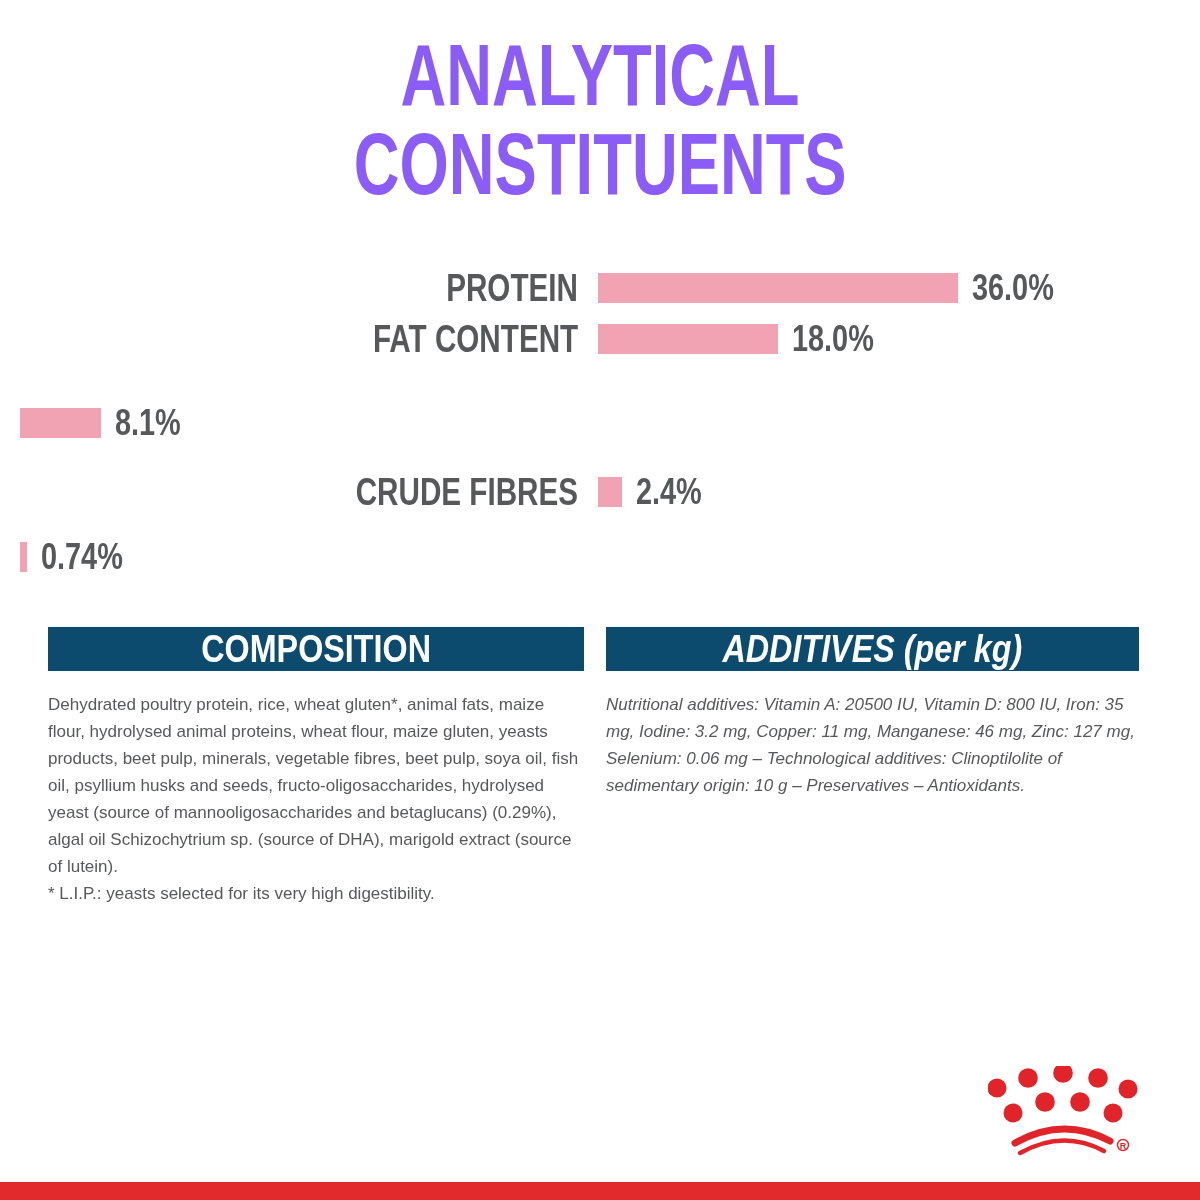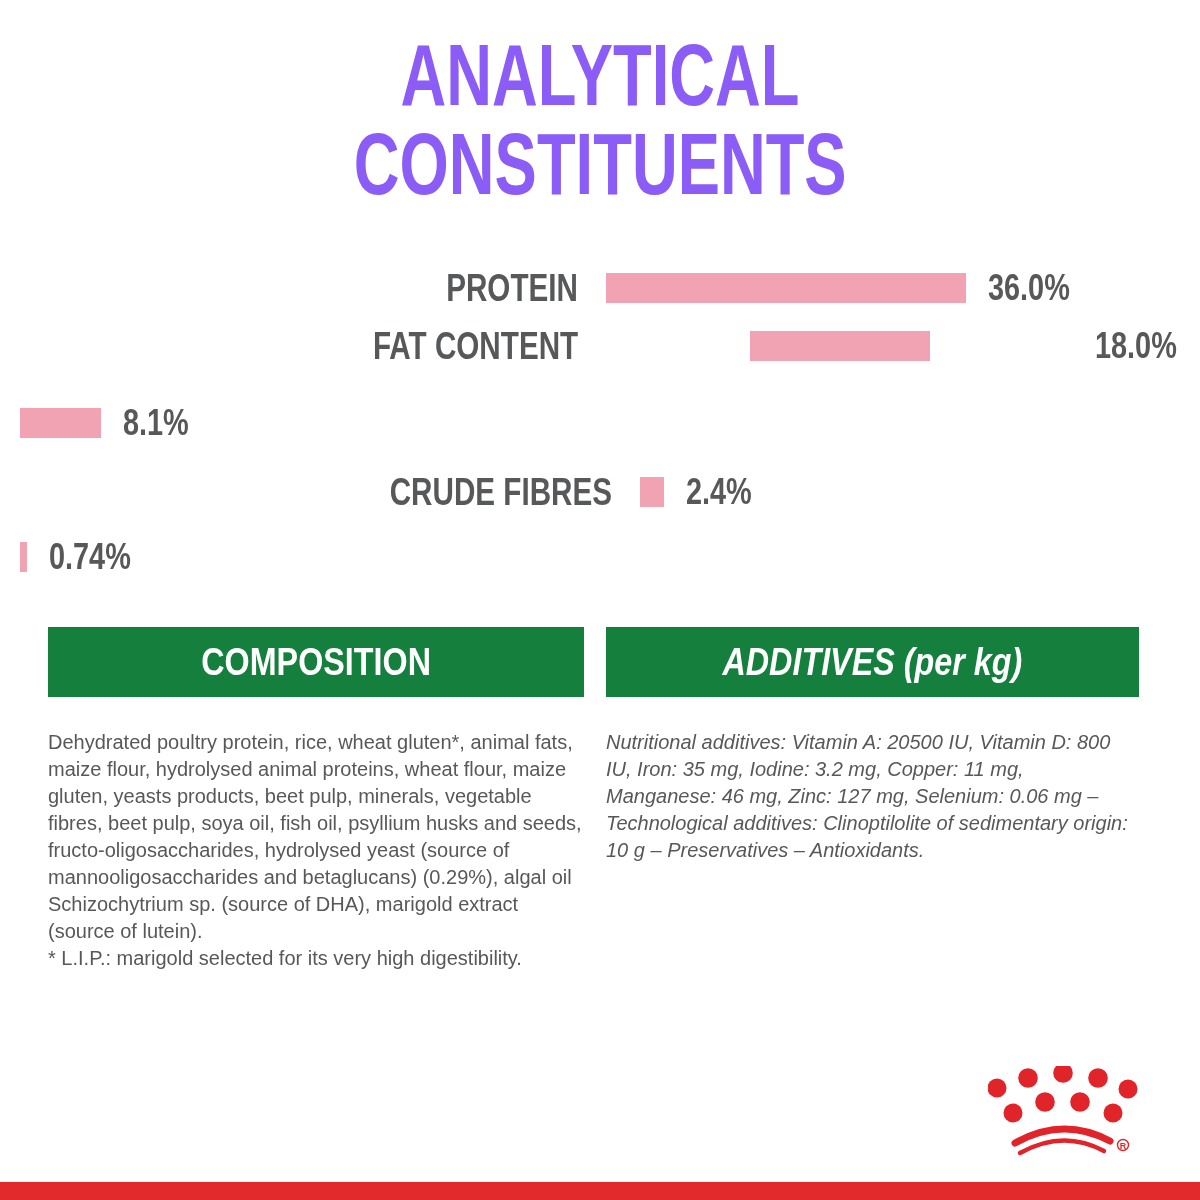--- a/index.html
+++ b/index.html
@@ -8,35 +8,35 @@
     position:relative; width:1200px; height:1200px; overflow:hidden;
     background:#ffffff; font-family:"Liberation Sans", sans-serif;
   }
 
   
   .title { position:absolute; top:30px; left:0; width:1200px; text-align:center;
            color:#8b5cf6; font-weight:bold; font-size:88px; line-height:89px; }
   .title .tline { display:inline-block; transform:scaleX(0.72); transform-origin:center top; white-space:nowrap; }
 
   
-  .row { position:absolute; left:0; width:1200px; height:30px; display:flex; align-items:center;gap:8px; }
+  .row { position:absolute; left:0; width:1200px; height:30px; display:flex; align-items:center; }
   .row-label { width:578px; text-align:right; color:#57585a; font-weight:bold; font-size:38px; white-space:nowrap; }
   .row-label > span { display:inline-block; transform:scaleX(0.78); transform-origin:right center; }
   .bar { height:30px; background:#f1a3b4; margin-left:20px; flex:0 0 auto; }
   .row-value { color:#57585a; font-weight:bold; font-size:37px; margin-left:14px; white-space:nowrap; }
   .row-value > span { display:inline-block; transform:scaleX(0.78); transform-origin:left center; }
 
   
   .section { position:absolute; top:627px; }
   .section.left  { left:48px;  width:536px; }
   .section.right { left:606px; width:533px;font-style:italic; }
-  .section-header { height:70px; background:#15803d; display:flex; align-items:center; justify-content:center; }
+  .section-header { height:44px; background:#0c4a6e; display:flex; align-items:center; justify-content:center; }
   .section-header .htext { color:#ffffff; font-weight:bold; font-size:38px; white-space:nowrap;
                            display:inline-block; transform:scaleX(0.85); transform-origin:center center; }
-  .section-body { margin-top:32px; color:#57585a; font-size:20px; line-height:27px; }
+  .section-body { margin-top:20px; color:#57585a; font-size:17px; line-height:27px; }
   .section-body p { margin:0; }
 
   
   .crown { position:absolute; left:988px; top:1066px; width:160px; height:95px; }
   .bottom-bar { position:absolute; left:0; bottom:0; width:1200px; height:18px; background:#e22a2c; }
 </style>
 </head>
 <body>
 
 <div class="canvas">
@@ -45,47 +45,47 @@
     <span class="tline">ANALYTICAL</span><br>
     <span class="tline">CONSTITUENTS</span>
   </div>
 
   <div>
     <div class="row" style="top:273px;">
       <div class="row-label"><span>PROTEIN</span></div>
       <div class="bar" style="width: 360px;"></div>
       <div class="row-value"><span>36.0%</span></div>
     </div>
-    <div class="row" style="top:331px;justify-content:space-between;">
+    <div class="row" style="top:324px;">
       <div class="row-label"><span>FAT CONTENT</span></div>
       <div class="bar" style="width: 180px;"></div>
       <div class="row-value"><span>18.0%</span></div>
     </div>
     <div class="row" style="top:408px;">
       <div class="bar" style="width: 81px;"></div>
       <div class="row-value"><span>8.1%</span></div>
     </div>
-    <div class="row" style="top:477px;padding-left:34px;">
+    <div class="row" style="top:477px;">
       <div class="row-label"><span>CRUDE FIBRES</span></div>
       <div class="bar" style="width: 24px;"></div>
       <div class="row-value"><span>2.4%</span></div>
     </div>
     <div class="row" style="top:542px;">
       <div class="bar" style="width: 7.4px;"></div>
       <div class="row-value"><span>0.74%</span></div>
     </div>
   </div>
 
   <div class="section left">
     <div class="section-header">
       <span class="htext">COMPOSITION</span>
     </div>
     <div class="section-body">
       <p>Dehydrated poultry protein, rice, wheat gluten*, animal fats, maize flour, hydrolysed animal proteins, wheat flour, maize gluten, yeasts products, beet pulp, minerals, vegetable fibres, beet pulp, soya oil, fish oil, psyllium husks and seeds, fructo-oligosaccharides, hydrolysed yeast (source of mannooligosaccharides and betaglucans) (0.29%), algal oil Schizochytrium sp. (source of DHA), marigold extract (source of lutein).</p>
-      <p>* L.I.P.: marigold selected for its very high digestibility.</p>
+      <p>* L.I.P.: yeasts selected for its very high digestibility.</p>
     </div>
   </div>
 
   <div class="section right">
     <div class="section-header">
       <span class="htext">ADDITIVES (per kg)</span>
     </div>
     <div class="section-body">
       <p>Nutritional additives: Vitamin A: 20500 IU, Vitamin D: 800 IU, Iron: 35 mg, Iodine: 3.2 mg, Copper: 11 mg, Manganese: 46 mg, Zinc: 127 mg, Selenium: 0.06 mg – Technological additives: Clinoptilolite of sedimentary origin: 10 g – Preservatives – Antioxidants.</p>
     </div>

